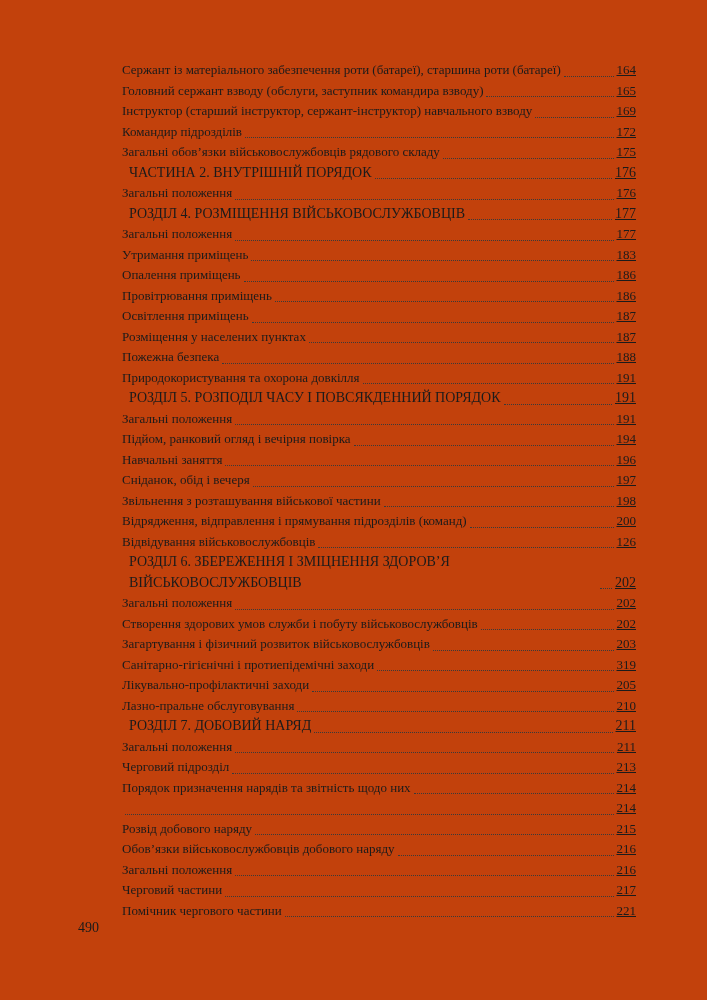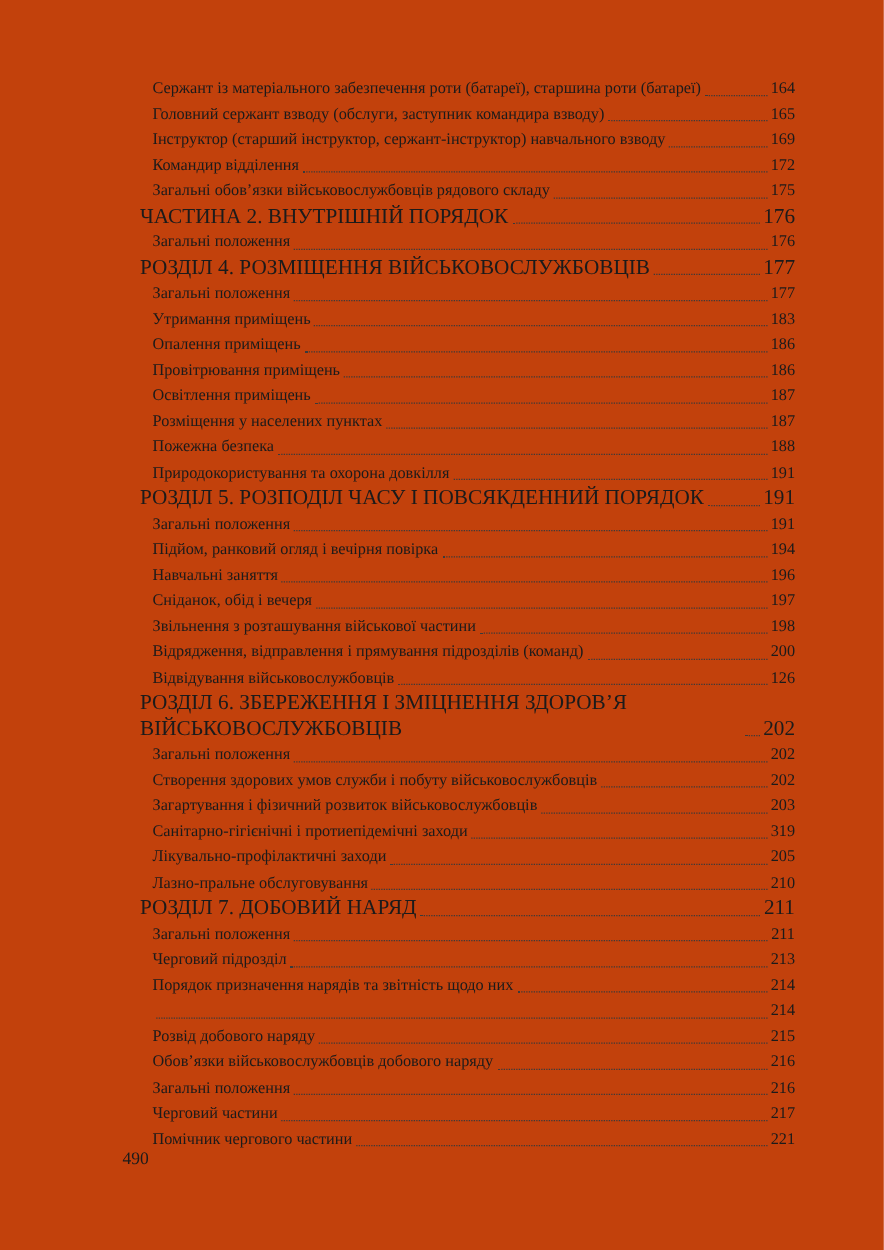--- a/index.html
+++ b/index.html
@@ -24,48 +24,48 @@
     width: 524px;
   }
   .toc-row {
     display: flex;
     align-items: flex-end;
     line-height: 20.5px;
     font-size: 13px;
   }
   .toc-row.level-part,
   .toc-row.level-section {
-    margin-left: 0;
-    font-size: 17px;
+    margin-left: 17px;
+    font-size: 14px;
   }
   .toc-row.level-entry {
     margin-left: 10px;
   }
   .toc-title {
     flex: 0 1 auto;
     white-space: normal;
   }
   .leader {
     flex: 1 1 auto;
     min-width: 12px;
     height: 0;
     border-bottom: 1.6px dotted #3a3a3a;
     margin: 0 3px 4px 3px;
   }
   .toc-page {
     flex: 0 0 auto;
     text-align: right;
+    text-decoration: underline;
   }
   .folio {
     position: absolute;
     left: 78px;
     top: 920px;
     font-size: 14px;
     color: #1b1b1b;
-    margin-left: 20px;
   }
 </style>
 </head>
 <body>
 
 <div class="page">
   <div class="toc">
   <div class="toc-row level-entry">
     <span class="toc-title">Сержант із матеріального забезпечення роти (батареї), старшина роти (батареї)</span>
     <span class="leader"></span>
@@ -78,21 +78,21 @@
     <span class="toc-page">165</span>
   </div>
 
   <div class="toc-row level-entry">
     <span class="toc-title">Інструктор (старший інструктор, сержант-інструктор) навчального взводу</span>
     <span class="leader"></span>
     <span class="toc-page">169</span>
   </div>
 
   <div class="toc-row level-entry">
-    <span class="toc-title">Командир відділення</span>
+    <span class="toc-title">Командир підрозділів</span>
     <span class="leader"></span>
     <span class="toc-page">172</span>
   </div>
 
   <div class="toc-row level-entry">
     <span class="toc-title">Загальні обов’язки військовослужбовців рядового складу</span>
     <span class="leader"></span>
     <span class="toc-page">175</span>
   </div>
 

